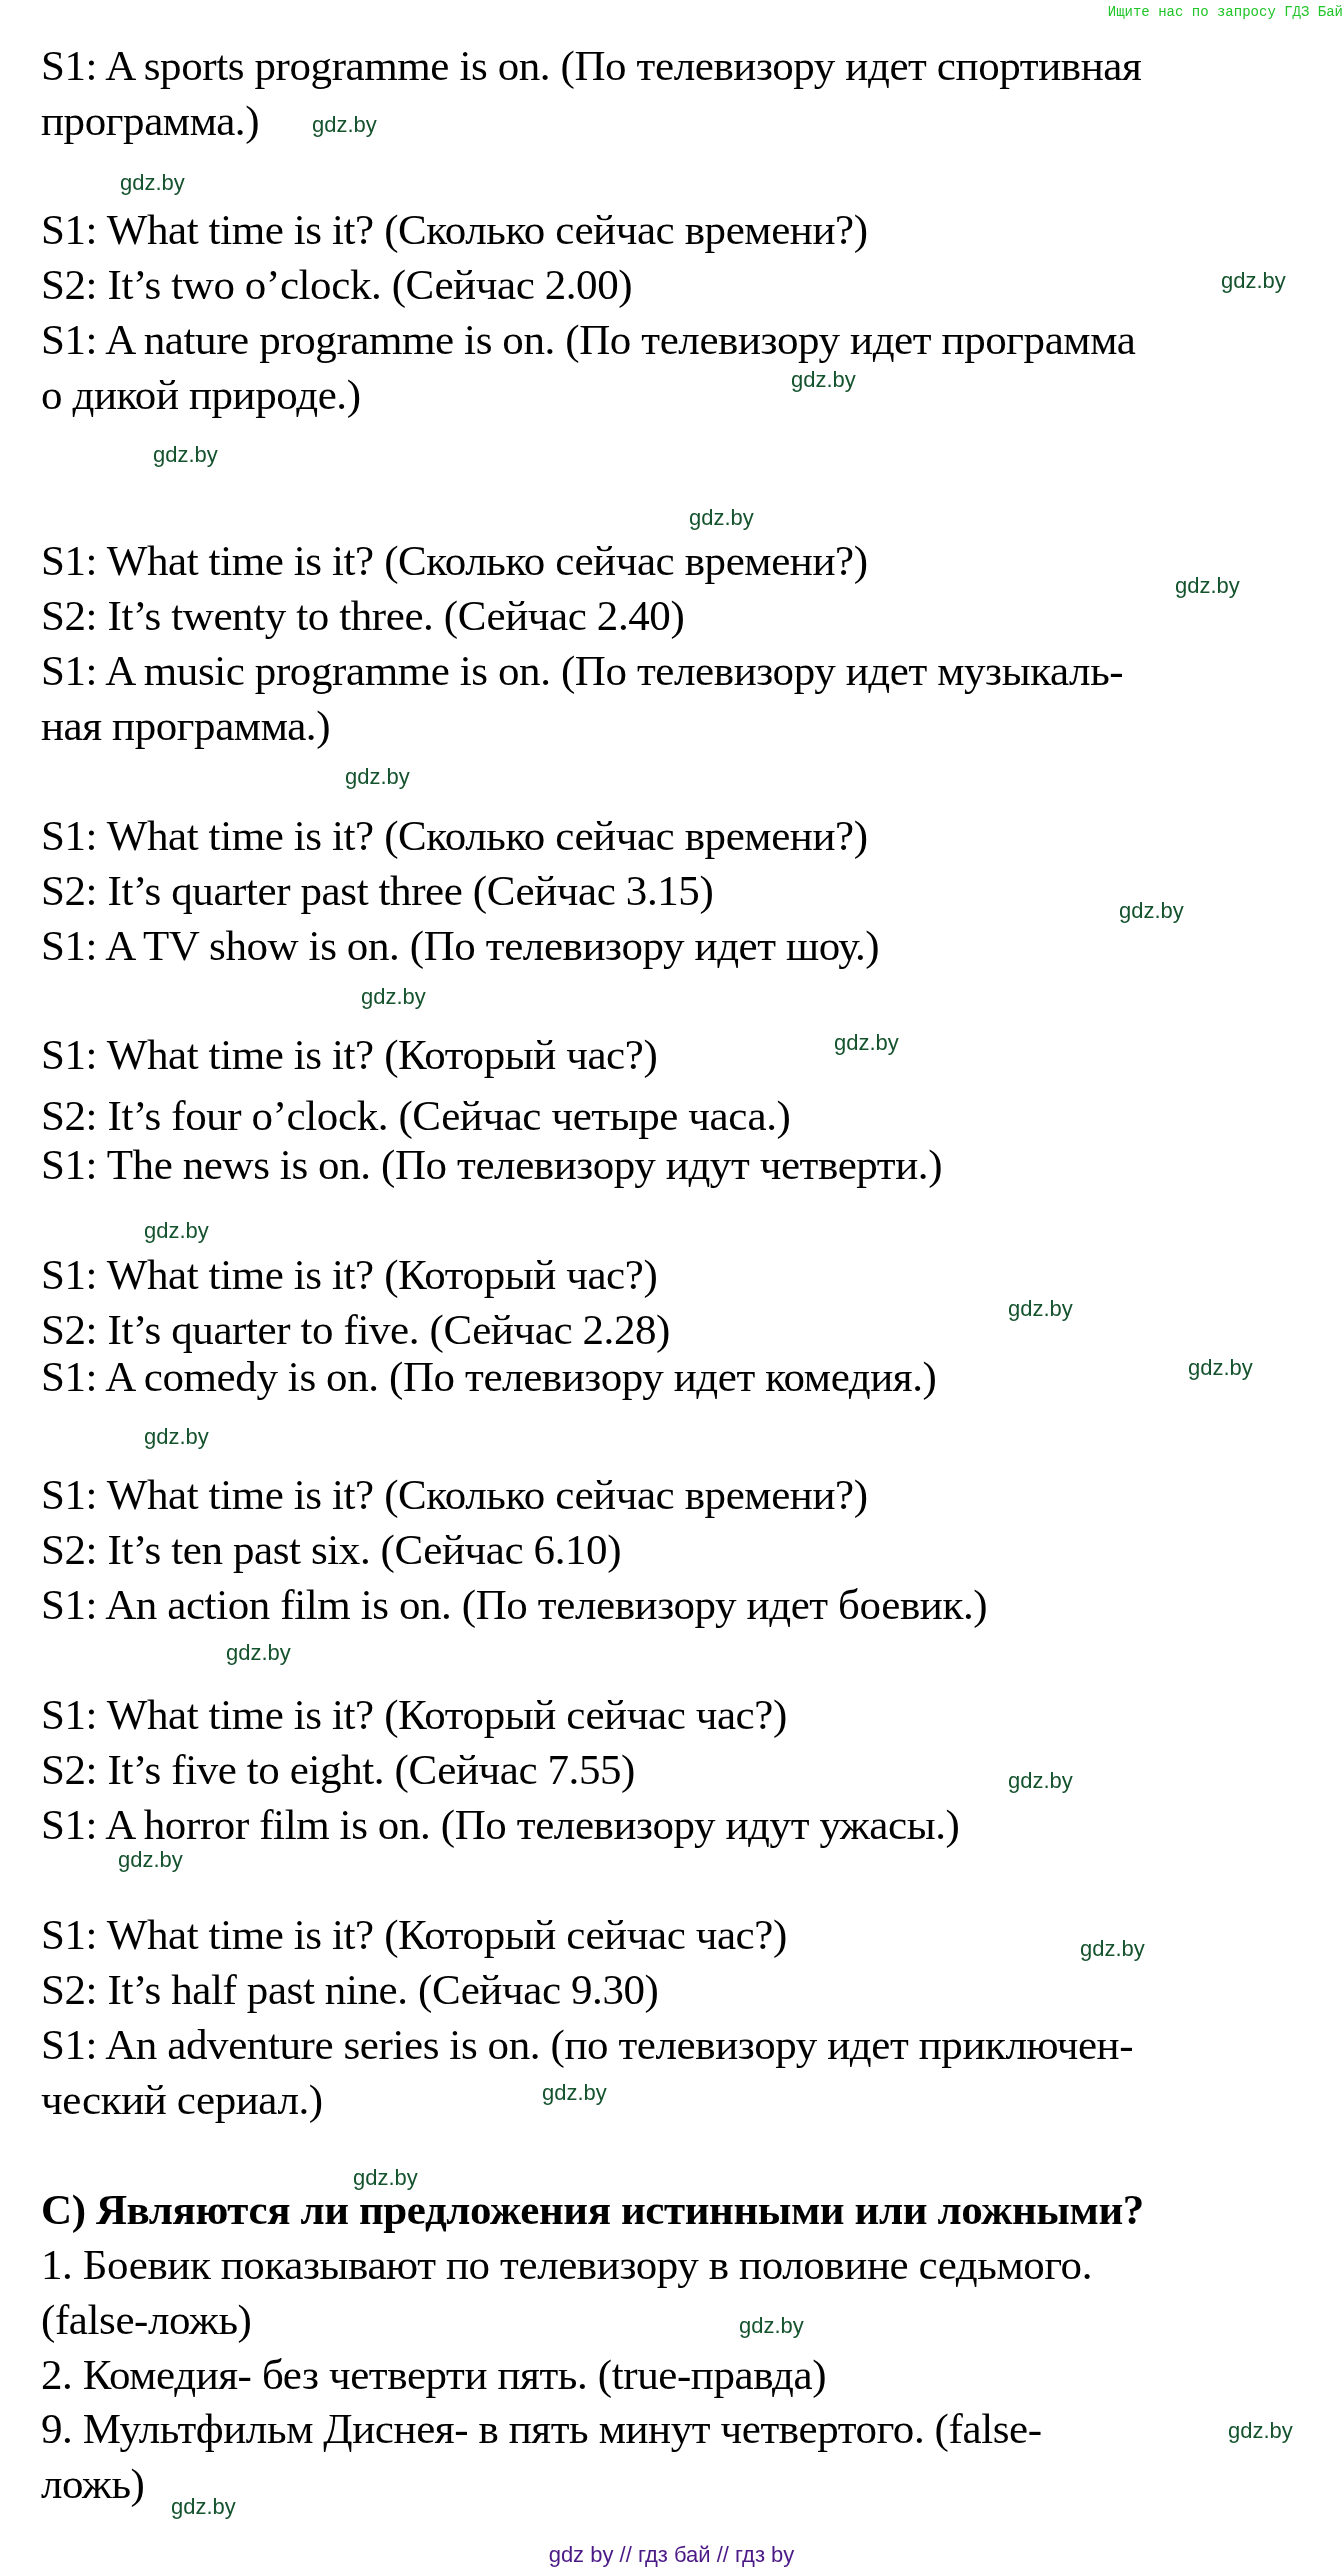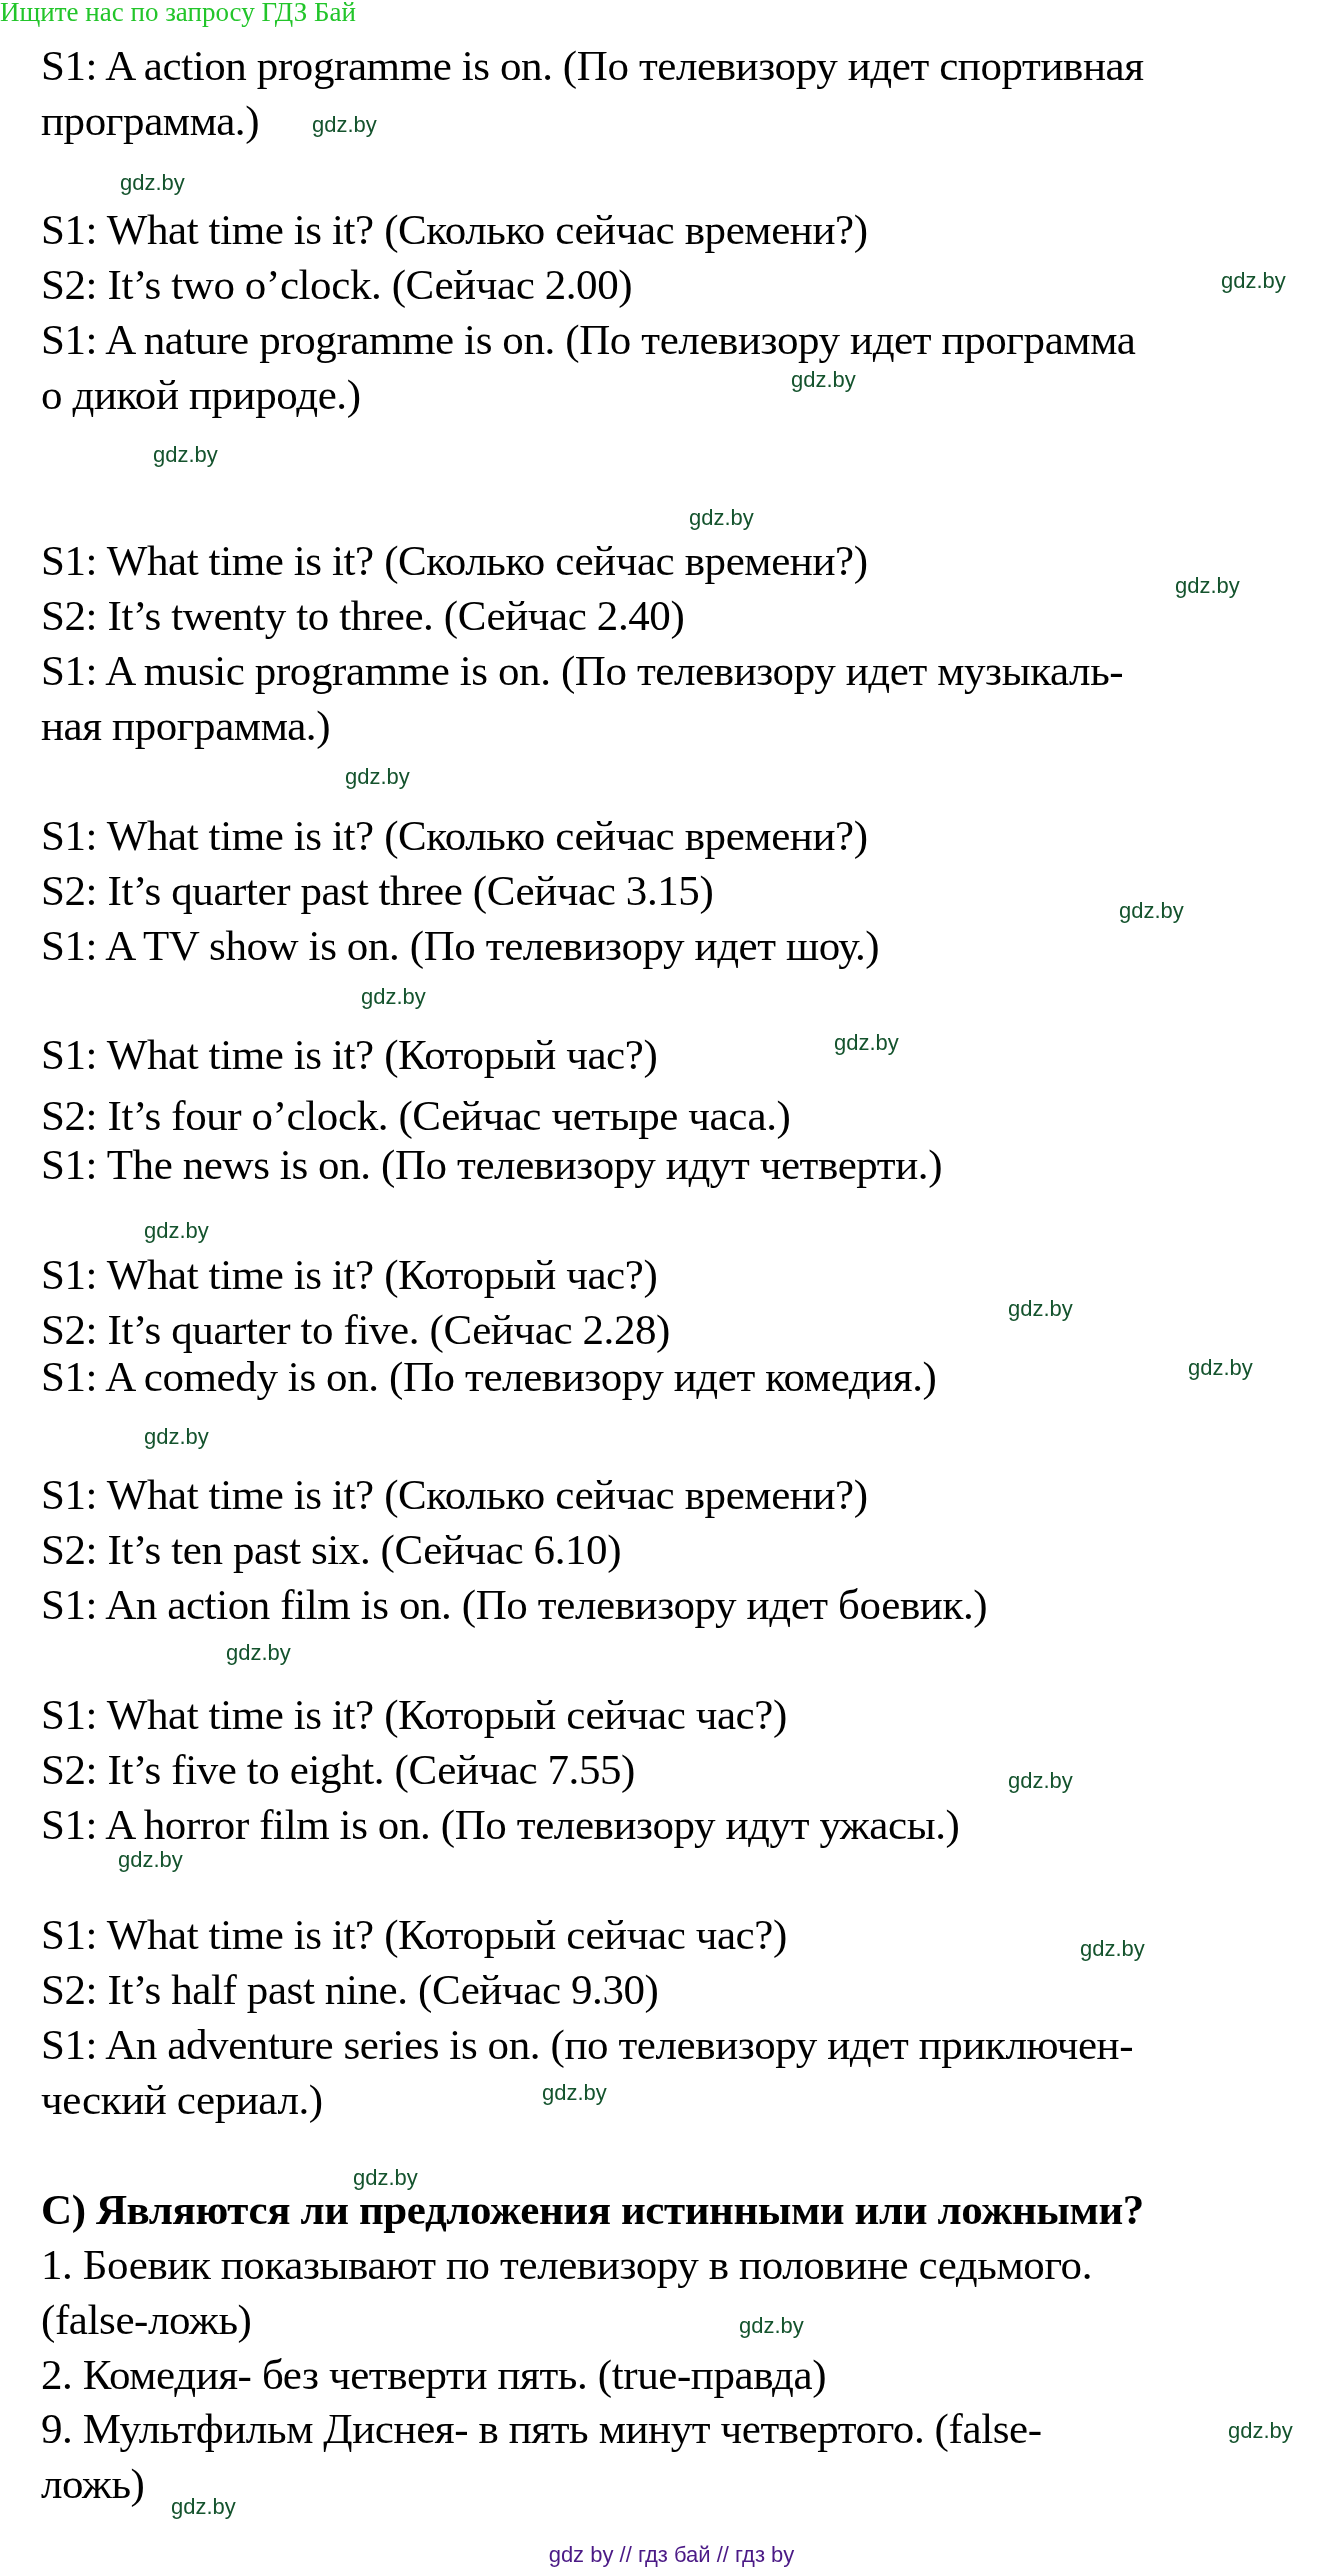--- a/index.html
+++ b/index.html
@@ -1,28 +1,28 @@
 <!DOCTYPE html>
 <html style="font-size:13px"><head>
 <meta charset="utf-8">
 <style>
   html, body { margin:0; padding:0; background:#ffffff; }
   body { width:1343px; height:2576px; position:relative; overflow:hidden; }
-  .header { position:absolute; top:0; left:0; width:1343px; text-align:left; font-family:Liberation Serif, serif; font-size:27px; color:#22c52a; line-height:24.6px; }
+  .header { position:absolute; top:0; left:0; width:1343px; text-align:right; font-family:Liberation Mono, monospace; font-size:14px; color:#22c52a; line-height:24.6px; }
   .line { position:absolute; left:41px; font-family:"Liberation Serif", serif; font-size:43px; color:#000; white-space:nowrap; line-height:49px; letter-spacing:-0.4px; }
   .heading { font-weight:bold;text-align:right; }
   .wm { position:absolute; font-family:"Liberation Sans", sans-serif; font-size:22px; color:#14532d; white-space:nowrap; line-height:24.6px; }
   .footer { position:absolute; top:2542px; left:0; width:1343px; text-align:center; font-family:"Liberation Sans", sans-serif; font-size:22px; color:#4b1a86; line-height:26px; }
 </style>
 </head>
 <body>
 
 <div class="header">Ищите нас по запросу ГДЗ Бай</div>
 
-<div class="line" style="top:41px">S1: A action programme is on. (По телевизору идет спортивная</div>
+<div class="line" style="top:41px">S1: A sports programme is on. (По телевизору идет спортивная</div>
 <div class="line" style="top:96px">программа.)</div>
 
 <div class="line" style="top:205px">S1: What time is it? (Сколько сейчас времени?)</div>
 <div class="line" style="top:260px">S2: It’s two o’clock.  (Сейчас 2.00)</div>
 <div class="line" style="top:315px">S1: A nature programme is on. (По телевизору идет программа</div>
 <div class="line" style="top:370px">о дикой природе.)</div>
 
 <div class="line" style="top:536px">S1: What time is it? (Сколько сейчас времени?)</div>
 <div class="line" style="top:591px">S2: It’s twenty to three. (Сейчас 2.40)</div>
 <div class="line" style="top:646px">S1: A music programme is on. (По телевизору идет музыкаль-</div>

